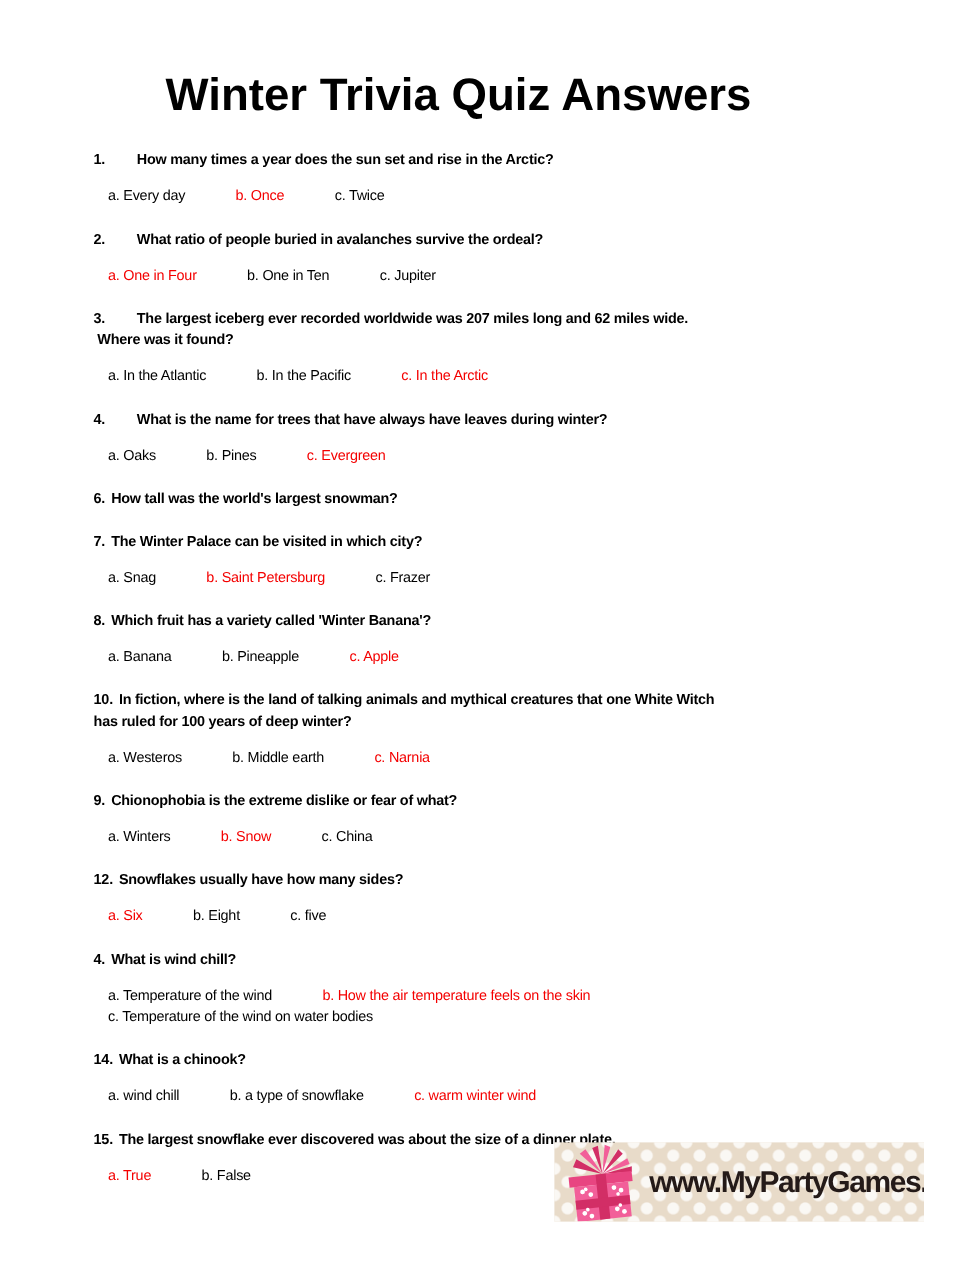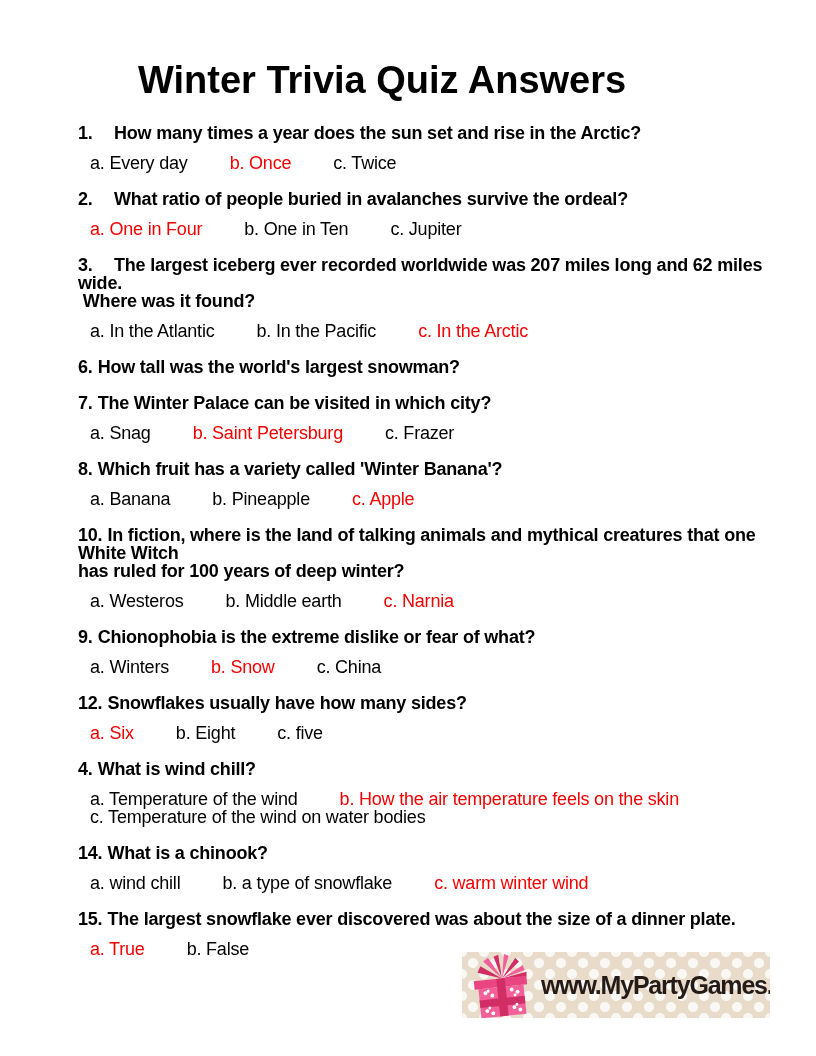--- a/index.html
+++ b/index.html
@@ -17,21 +17,21 @@
     font-size: 38px;
     font-weight: bold;
     line-height: 44px;
     margin: 0 0 22px 0;
     padding: 58px 0 0 138px;
     letter-spacing: 0;
   }
 
   .questions {
     padding: 0 8px 0 78px;
-    font-size: 18px;
+    font-size: 12px;
     line-height: 18px;
     letter-spacing: -0.2px;
   }
   .question { margin: 0 0 18px 0; }
   .q-head { margin: 0; font-weight: bold; white-space: pre-wrap; }
   .question.tabbed .q-num { display: inline-block; width: 36px; }
   .question:not(.tabbed) .q-num { margin-right: 5px; }
   .q-answers { margin: 12px; }
   .answer + .answer { margin-left: 42px; }
   .answer.correct { color: var(--accent, #f40000); }
@@ -80,20 +80,24 @@
     <p class="q-head"><span class="q-num">2.</span><span class="q-text">What ratio of people buried in avalanches survive the ordeal?</span></p>
     <p class="q-answers"><span class="answer correct">a. One in Four</span><span class="answer">b. One in Ten</span><span class="answer">c. Jupiter</span></p>
   </section>
 
   <section class="question tabbed">
     <p class="q-head"><span class="q-num">3.</span><span class="q-text">The largest iceberg ever recorded worldwide was 207 miles long and 62 miles wide.
  Where was it found?</span></p>
     <p class="q-answers"><span class="answer">a. In the Atlantic</span><span class="answer">b. In the Pacific</span><span class="answer correct">c. In the Arctic</span></p>
   </section>
 
+  <section class="question tabbed">
+    <p class="q-head"><span class="q-num">4.</span><span class="q-text">What is the name for trees that have always have leaves during winter?</span></p>
+    <p class="q-answers"><span class="answer">a. Oaks</span><span class="answer">b. Pines</span><span class="answer correct">c. Evergreen</span></p>
+  </section>
 
 
   <section class="question">
     <p class="q-head"><span class="q-num">6.</span><span class="q-text">How tall was the world's largest snowman?</span></p>
   </section>
 
   <section class="question">
     <p class="q-head"><span class="q-num">7.</span><span class="q-text">The Winter Palace can be visited in which city?</span></p>
     <p class="q-answers"><span class="answer">a. Snag</span><span class="answer correct">b. Saint Petersburg</span><span class="answer">c. Frazer</span></p>
   </section>

